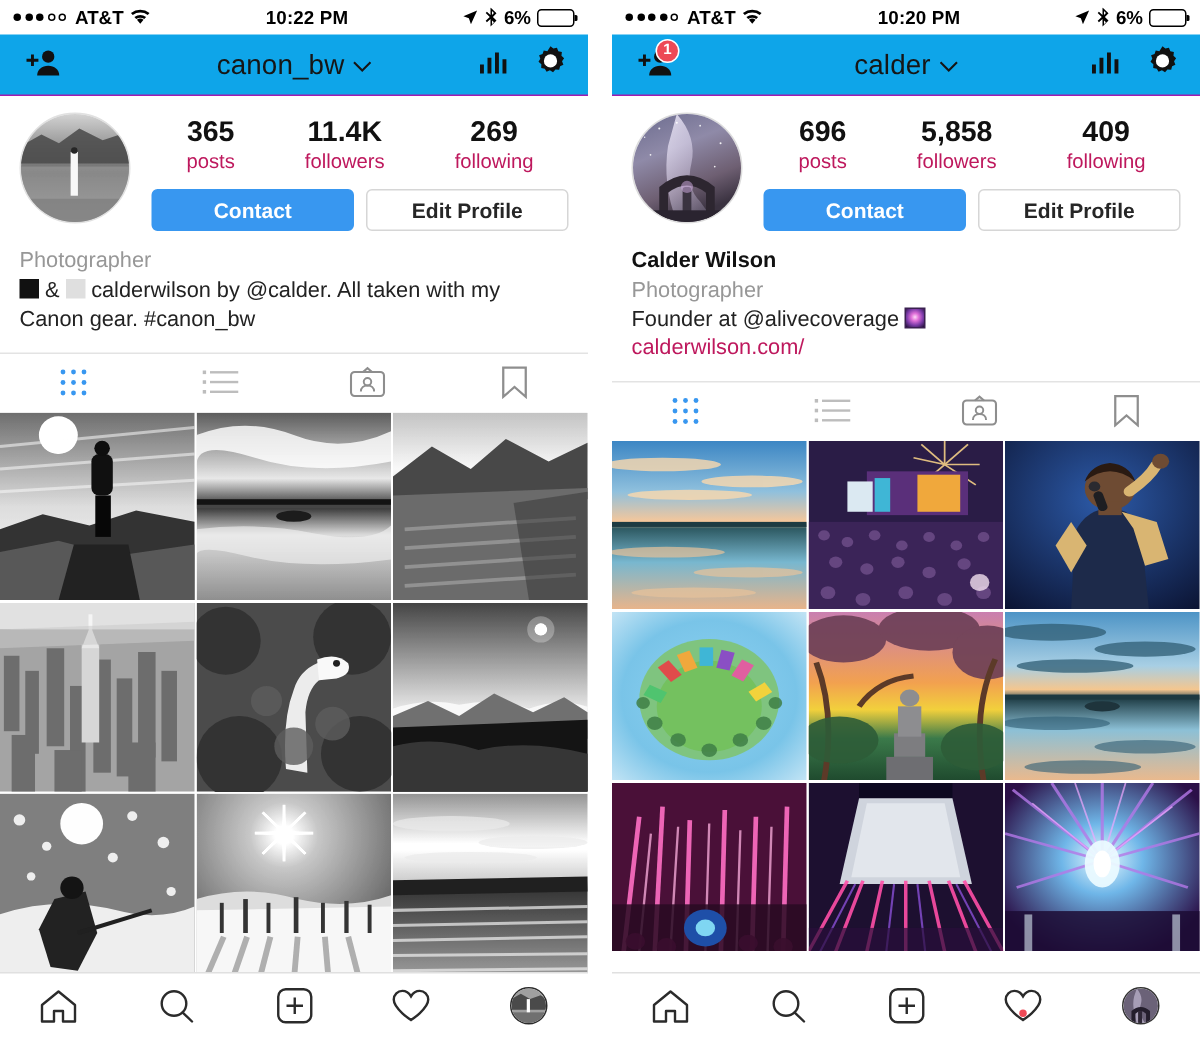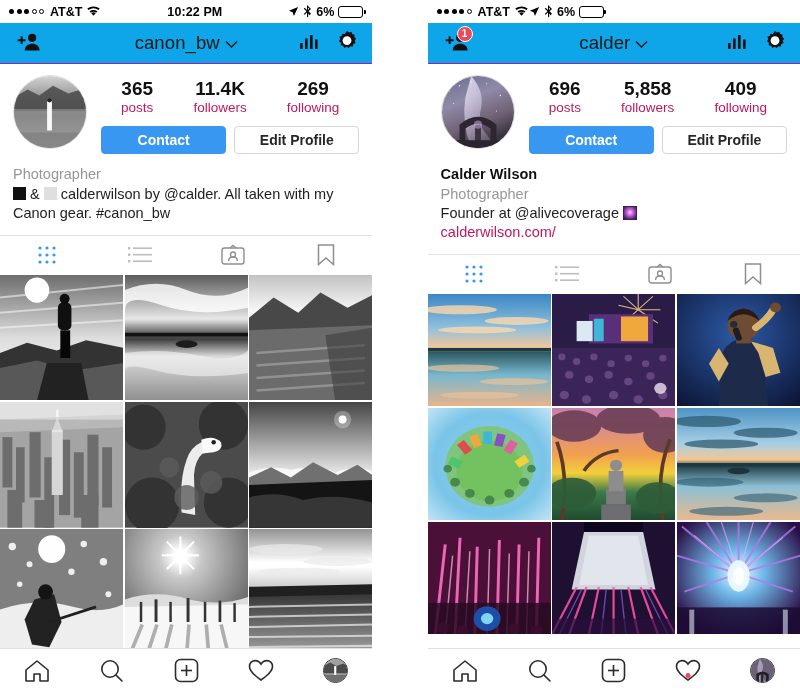--- a/index.html
+++ b/index.html
@@ -2,21 +2,21 @@
 <html><head>
 <meta charset="utf-8">
 <style>
   * { box-sizing: border-box; margin: 0; padding: 0; }
   html, body {
     width: 800px; height: 692px;
     background: #ffffff;
     font-family: "Liberation Sans", sans-serif;
     overflow: hidden;
   }
-  .stage { width: 800px; height: 692px; display: flex; background:#fff; position:relative;gap:20px; }
+  .stage { width: 800px; height: 692px; display: flex; background:#fff; position:relative; }
 
   .phone { position: relative; background: #ffffff; height: 692px; overflow: hidden; }
   .phone.left  { width: 392px; }
   .phone.gap   { width: 16px; background:#ffffff; }
   .phone.right { width: 392px; }
 
   
   .statusbar {
     height: 23px; display: flex; align-items: center;
     padding: 0 9px; font-size: 12.5px; font-weight: bold; color: #000;
@@ -558,20 +558,21 @@
             <i></i>
             <i class="hollow"></i>
         </span>
         <span class="carrier">AT&amp;T</span>
         <span class="wifi">
           <svg width="15" height="11" viewBox="0 0 15 11">
               <path d="M7.5 9.8l2.2-2.6a3.4 3.4 0 0 0-4.4 0zM3.6 5.3l1.2 1.4a4.9 4.9 0 0 1 5.4 0l1.2-1.4a6.8 6.8 0 0 0-7.8 0zM1.3 2.6l1.2 1.4a8.5 8.5 0 0 1 10 0l1.2-1.4a10.4 10.4 0 0 0-12.4 0z" fill="#000"></path>
             </svg>
         </span>
       </div>
+      <div class="sb-center">10:20 PM</div>
       <div class="sb-right">
         <span class="loc">
           <svg width="11" height="11" viewBox="0 0 12 12">
               <path d="M11 1L1 5.3l4 1.4 1.5 4.3z" fill="#000"></path>
             </svg>
         </span>
         <span class="bt">
           <svg width="9" height="13" viewBox="0 0 9 13">
               <path d="M4 0v5L1.6 2.8.8 3.7 3.5 6.3.8 8.9l.8.9L4 7.6v5l4-3.9-2.4-2.4L8 3.9 4 0zm1 2.4l1.3 1.3L5 5V2.4zm0 6.2l1.3 1.3L5 11.2V8.6z" fill="#000"></path>
             </svg>

